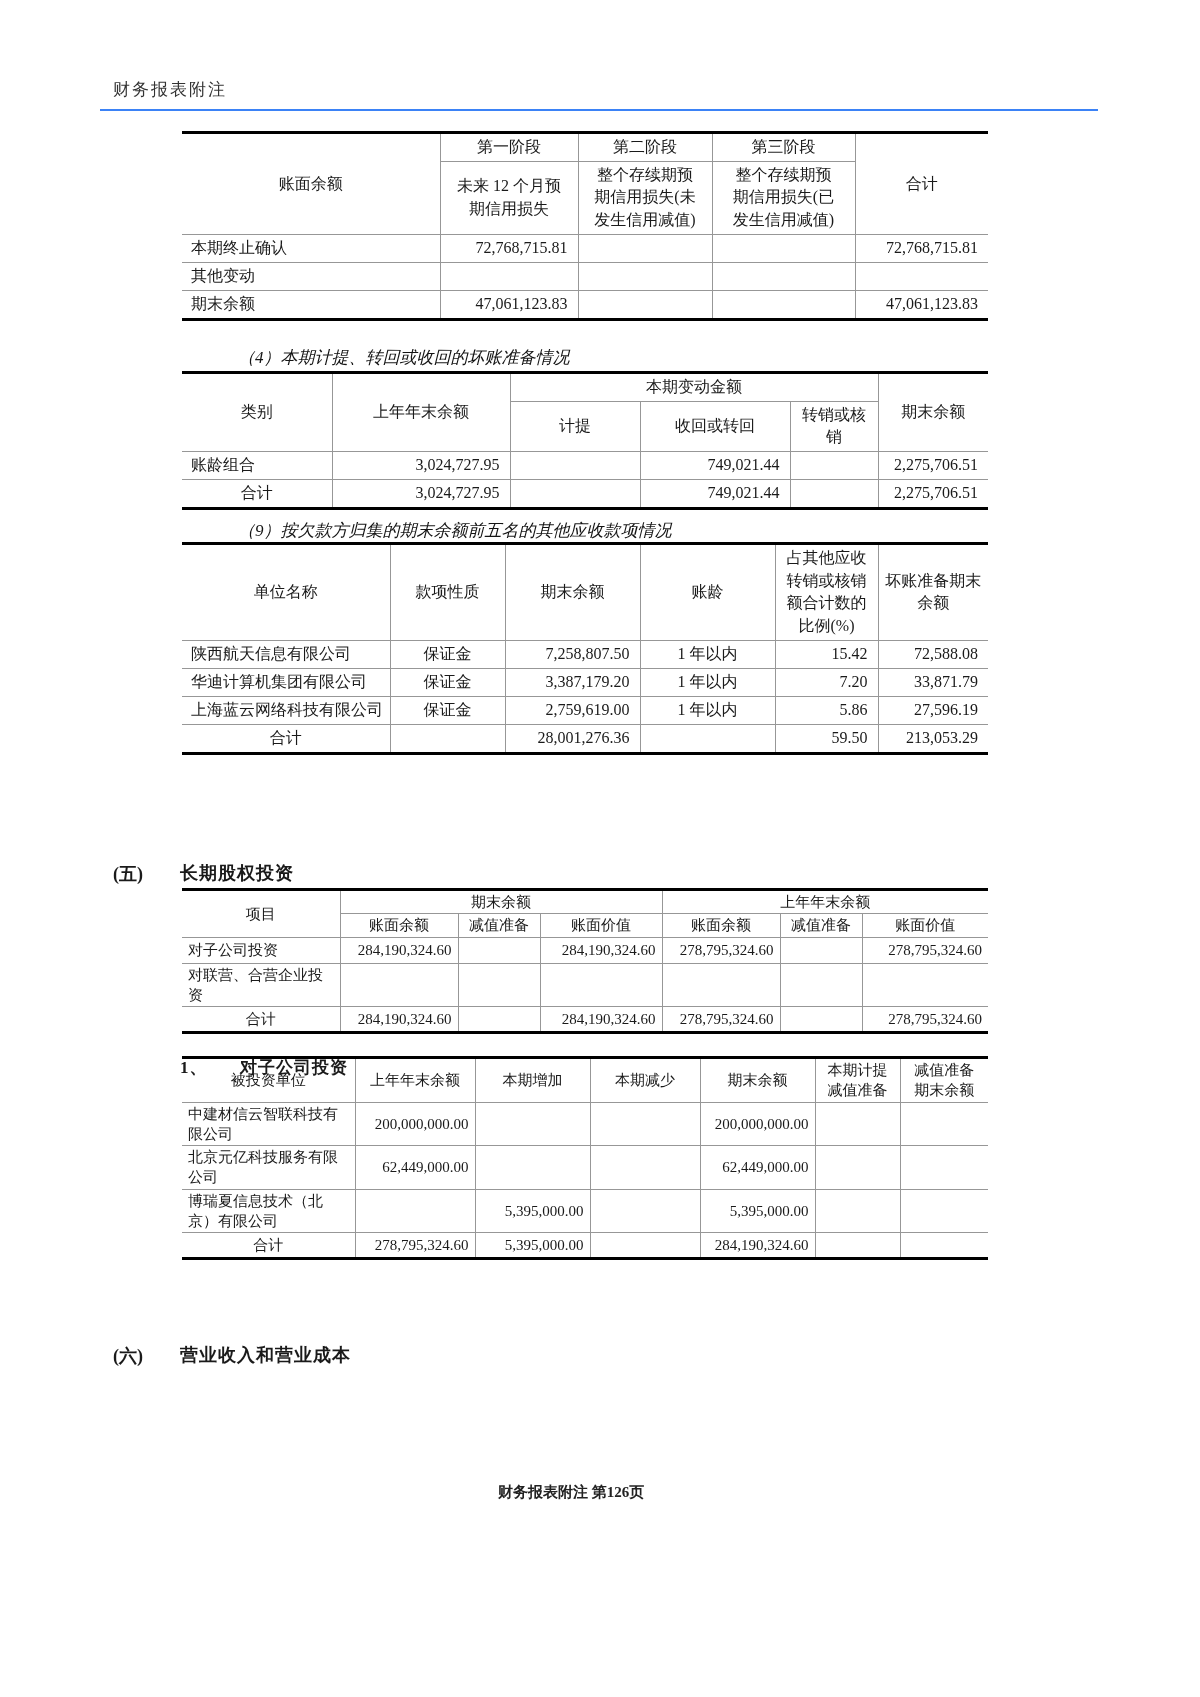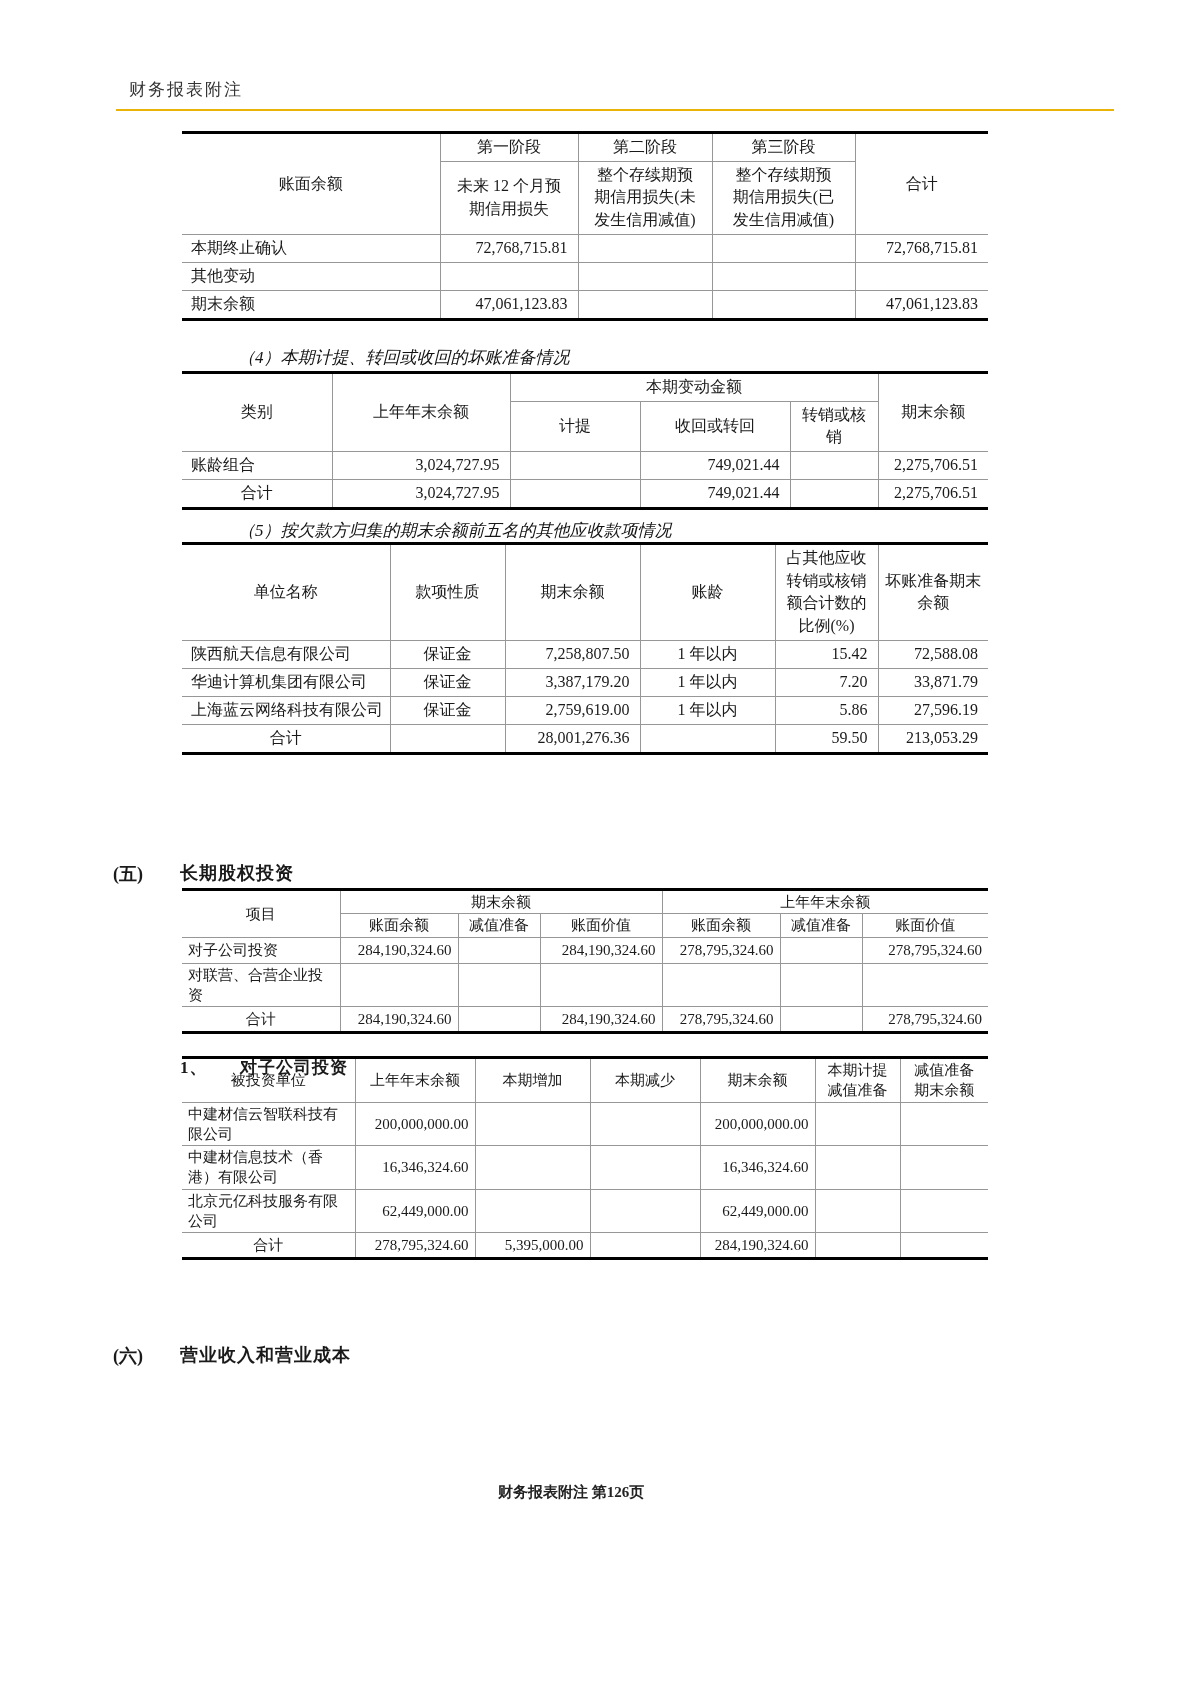--- a/index.html
+++ b/index.html
@@ -7,22 +7,22 @@
   body {
     position:relative;
     width:1200px; height:1697px;
     font-family:"Liberation Serif","DejaVu Serif",serif;
     color:#1a1a1a;
   }
   .abs { position:absolute; }
 
   
   .doc-header {
-    left:116px; top:78px; width:998px;
-    border-bottom:2px solid #eab308;
+    left:100px; top:78px; width:998px;
+    border-bottom:2px solid #3b82f6;
     padding:0 0 8px 13px;
     font-size:17px; letter-spacing:2px; color:#333;
   }
 
   
   table {
     border-collapse:collapse; table-layout:fixed; width:100%;
     border-top:3px solid #000; border-bottom:3px solid #000;
   }
   th, td {
@@ -154,21 +154,21 @@
           <td class="r">3,024,727.95</td>
           <td class="r"></td>
           <td class="r">749,021.44</td>
           <td class="r"></td>
           <td class="r">2,275,706.51</td>
         </tr>
       </tbody>
   </table>
 </div>
 
-<div class="abs sec-title" style="left:238px; top:519px;">（5）按欠款方归集的期末余额前五名的其他应收款项情况</div>
+<div class="abs sec-title" style="left:238px; top:519px;">（9）按欠款方归集的期末余额前五名的其他应收款项情况</div>
 
 <div class="abs" style="left:182px; top:542px; width:806px;">
   <table class="t3">
     <colgroup>
       <col style="width:208px">
         <col style="width:115px">
         <col style="width:135px">
         <col style="width:135px">
         <col style="width:103px">
         <col style="width:110px">
@@ -316,38 +316,38 @@
         <tr>
           <td class="l">中建材信云智联科技有限公司</td>
           <td class="r">200,000,000.00</td>
           <td class="r"></td>
           <td class="r"></td>
           <td class="r">200,000,000.00</td>
           <td class="r"></td>
           <td class="r"></td>
         </tr>
         <tr>
-          <td class="l">中建材信息技术（香港）有限公司</td>
-          <td class="r">16,346,324.60</td>
-          <td class="r"></td>
-          <td class="r"></td>
-          <td class="r">16,346,324.60</td>
-          <td class="r"></td>
-          <td class="r"></td>
-        </tr>
-        <tr>
           <td class="l">北京元亿科技服务有限公司</td>
           <td class="r">62,449,000.00</td>
           <td class="r"></td>
           <td class="r"></td>
           <td class="r">62,449,000.00</td>
           <td class="r"></td>
           <td class="r"></td>
         </tr>
         <tr>
+          <td class="l">博瑞夏信息技术（北京）有限公司</td>
+          <td class="r"></td>
+          <td class="r">5,395,000.00</td>
+          <td class="r"></td>
+          <td class="r">5,395,000.00</td>
+          <td class="r"></td>
+          <td class="r"></td>
+        </tr>
+        <tr>
           <td class="ctr">合计</td>
           <td class="r">278,795,324.60</td>
           <td class="r">5,395,000.00</td>
           <td class="r"></td>
           <td class="r">284,190,324.60</td>
           <td class="r"></td>
           <td class="r"></td>
         </tr>
       </tbody>
   </table>

